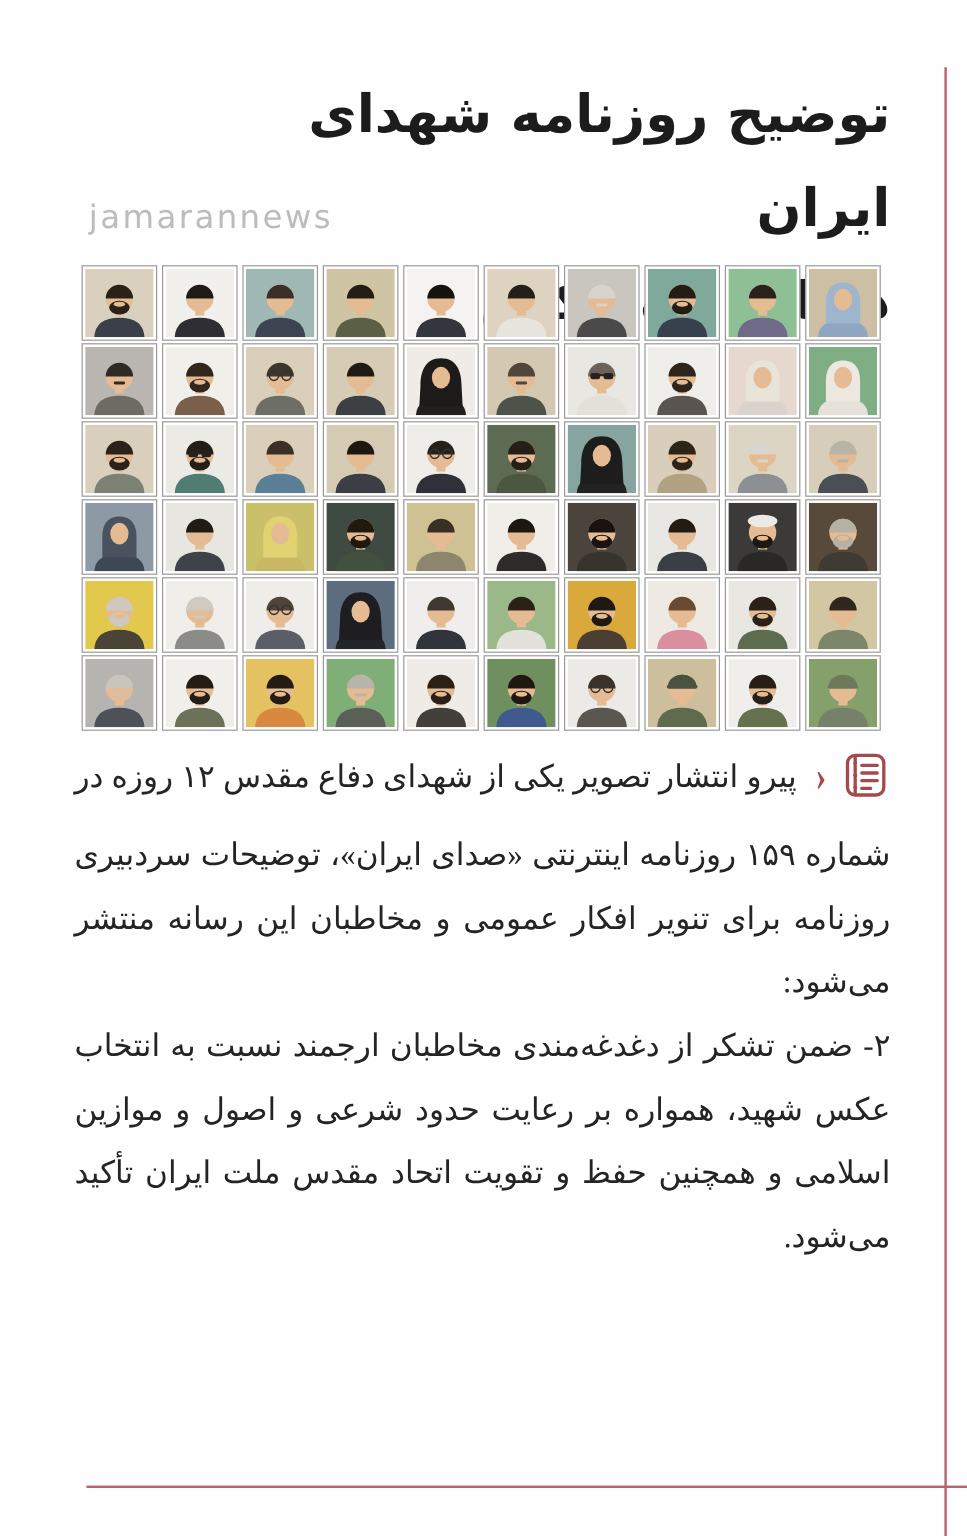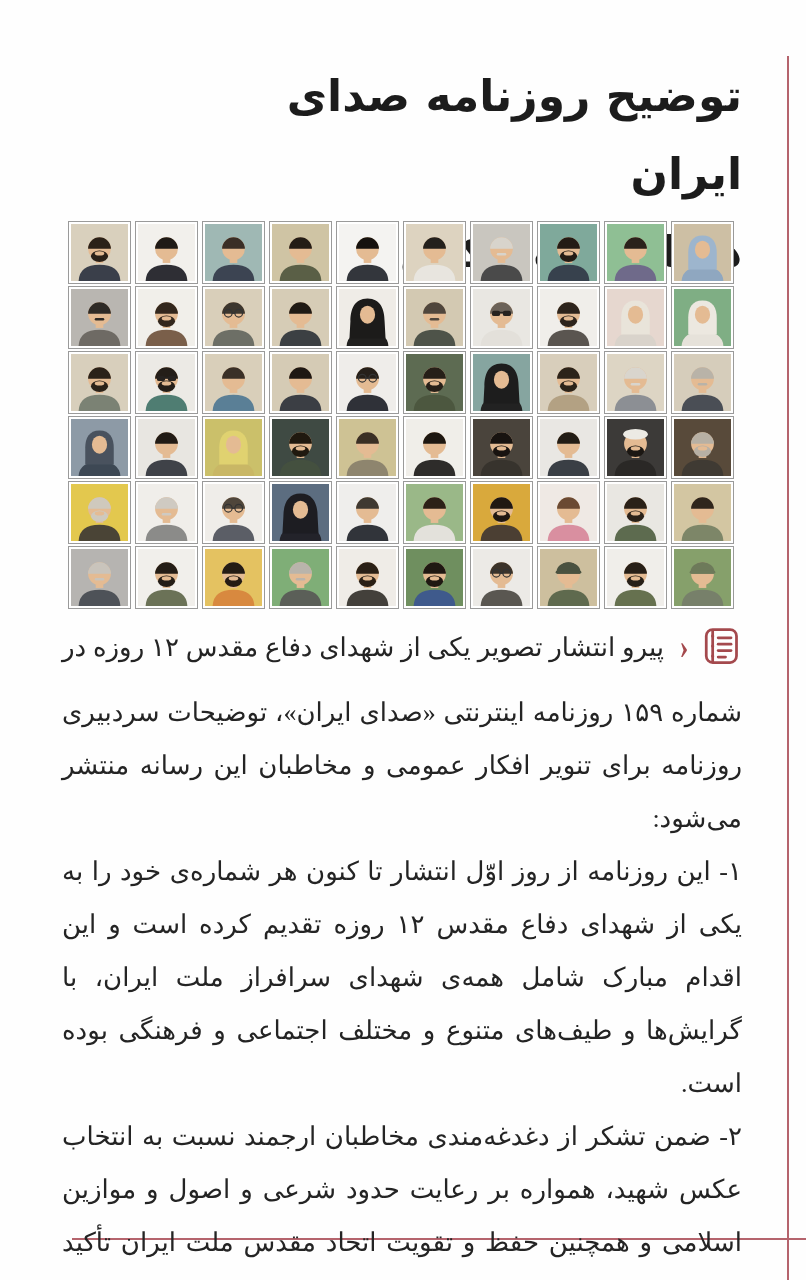--- a/index.html
+++ b/index.html
@@ -40,24 +40,25 @@
 </style>
 </head>
 <body>
 
 <div class="page" style="--accent: #a4494d; --frame: #b5646d; --wm: #bcbcbc; --pborder: #9a9a9a;">
 
   <div class="frame-v"></div>
   <div class="frame-h"></div>
 
   <h1 class="title">
-    <span class="t1">توضیح روزنامه صدای ایران</span>
+    <span class="t1">توضیح روزنامه شهدای ایران</span>
     <span class="t2">درباره یک عکس</span>
   </h1>
 
+  <div class="watermark">jamarannews</div>
 
   <div class="grid" id="photo-grid">
       <div class="cell">
         <svg viewBox="0 0 60 60" preserveAspectRatio="xMidYMid slice">
           <rect width="60" height="60" fill="#d9d0bd"></rect>
           <path d="M8 60 Q9 43 30 43 Q51 43 52 60 Z" fill="#3a3f4a"></path>
           <rect x="26" y="32" width="8" height="9" fill="#e4bb93"></rect>
           <circle cx="30" cy="26" r="12" fill="#e4bb93"></circle>
           <path d="M18 26 a12 12 0 0 1 24 0 Z" fill="#2b2118"></path>
           <ellipse cx="30" cy="34" rx="9" ry="6" fill="#2b2118"></ellipse>
@@ -664,17 +665,16 @@
         <line x1="16" y1="6" x2="16" y2="42" stroke="currentColor" stroke-width="3"></line>
         <circle cx="16" cy="13" r="1.7" fill="currentColor"></circle>
         <circle cx="16" cy="24" r="1.7" fill="currentColor"></circle>
         <circle cx="16" cy="35" r="1.7" fill="currentColor"></circle>
         <line x1="22" y1="15" x2="36" y2="15" stroke="currentColor" stroke-width="3" stroke-linecap="round"></line>
         <line x1="22" y1="22" x2="36" y2="22" stroke="currentColor" stroke-width="3" stroke-linecap="round"></line>
         <line x1="22" y1="29" x2="36" y2="29" stroke="currentColor" stroke-width="3" stroke-linecap="round"></line>
         <line x1="22" y1="36" x2="30" y2="36" stroke="currentColor" stroke-width="3" stroke-linecap="round"></line>
       </svg></span><span class="chev">‹</span><span>پیرو انتشار تصویر یکی از شهدای دفاع مقدس ۱۲ روزه در شماره ۱۵۹ روزنامه اینترنتی «صدای ایران»، توضیحات سردبیری روزنامه برای تنویر افکار عمومی و مخاطبان این رسانه منتشر می‌شود:</span>
     </p>
-    <p>۱- این روزنامه از روز اوّل انتشار تا کنون هر شماره‌ی خود را به یکی از شهدای دفاع مقدس ۱۲ روزه تقدیم کرده است و این اقدام مبارک شامل همه‌ی شهدای سرافراز ملت ایران، با گرایش‌ها و طیف‌های متنوع و مختلف اجتماعی و فرهنگی بوده است.</p>
     <p>۲- ضمن تشکر از دغدغه‌مندی مخاطبان ارجمند نسبت به انتخاب عکس شهید، همواره بر رعایت حدود شرعی و اصول و موازین اسلامی و همچنین حفظ و تقویت اتحاد مقدس ملت ایران تأکید می‌شود.</p>
   </div>
 
 </div>
 
 </body></html>

